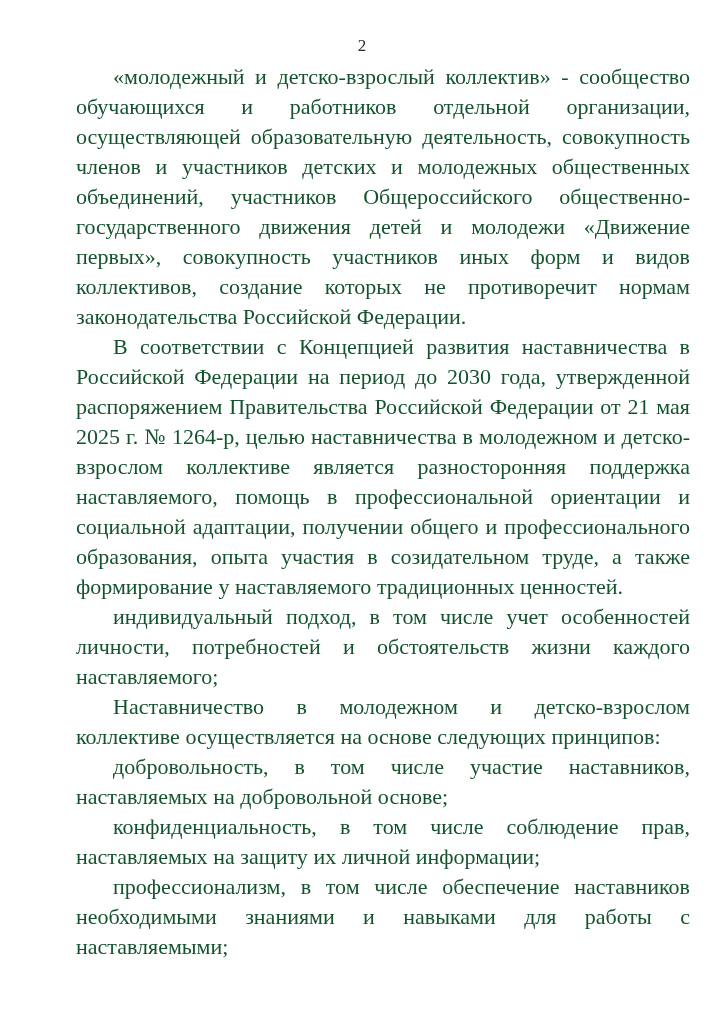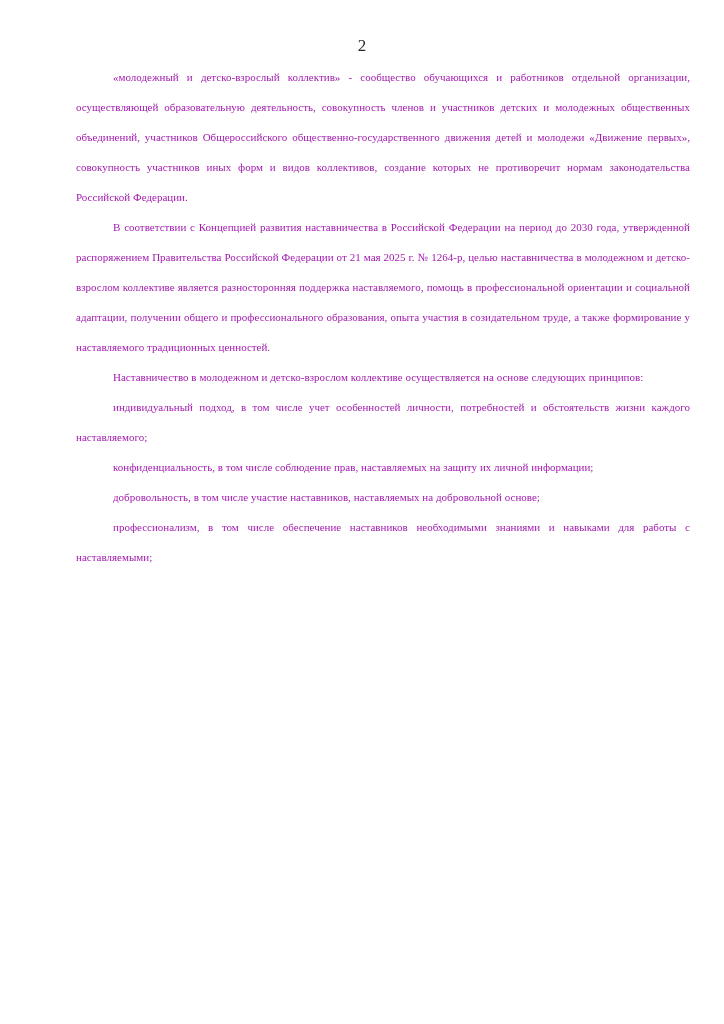--- a/index.html
+++ b/index.html
@@ -31,44 +31,44 @@
   }
   .body-text {
     position: absolute;
     top: 62px;
     left: 76px;
     width: 614px;
   }
   p.para {
     margin: 0;
     padding: 0;
-    font-size: 11px;
+    font-size: 22px;
     line-height: 30px;
     text-align: justify;
     text-justify: inter-word;
     text-indent: 37px;
-    color: #a21caf;
+    color: #14532d;
     hyphens: none;
     word-spacing: 0.1px;
   }
   
   p.para:last-child {
     margin-bottom: 8px;
   }
 </style>
 </head>
 <body>
 
 <div class="page">
 
   <div class="page-number">2</div>
 
   <div class="body-text">
     <p class="para">«молодежный и детско-взрослый коллектив» - сообщество обучающихся и работников отдельной организации, осуществляющей образовательную деятельность, совокупность членов и участников детских и молодежных общественных объединений, участников Общероссийского общественно-государственного движения детей и молодежи «Движение первых», совокупность участников иных форм и видов коллективов, создание которых не противоречит нормам законодательства Российской Федерации.</p>
     <p class="para">В соответствии с Концепцией развития наставничества в Российской Федерации на период до 2030 года, утвержденной распоряжением Правительства Российской Федерации от 21 мая 2025 г. № 1264-р, целью наставничества в молодежном и детско-взрослом коллективе является разносторонняя поддержка наставляемого, помощь в профессиональной ориентации и социальной адаптации, получении общего и профессионального образования, опыта участия в созидательном труде, а также формирование у наставляемого традиционных ценностей.</p>
+    <p class="para">индивидуальный подход, в том числе учет особенностей личности, потребностей и обстоятельств жизни каждого наставляемого;</p>
     <p class="para">Наставничество в молодежном и детско-взрослом коллективе осуществляется на основе следующих принципов:</p>
-    <p class="para">индивидуальный подход, в том числе учет особенностей личности, потребностей и обстоятельств жизни каждого наставляемого;</p>
+    <p class="para">добровольность, в том числе участие наставников, наставляемых на добровольной основе;</p>
     <p class="para">конфиденциальность, в том числе соблюдение прав, наставляемых на защиту их личной информации;</p>
-    <p class="para">добровольность, в том числе участие наставников, наставляемых на добровольной основе;</p>
     <p class="para">профессионализм, в том числе обеспечение наставников необходимыми знаниями и навыками для работы с наставляемыми;</p>
   </div>
 
 </div>
 
 </body></html>

